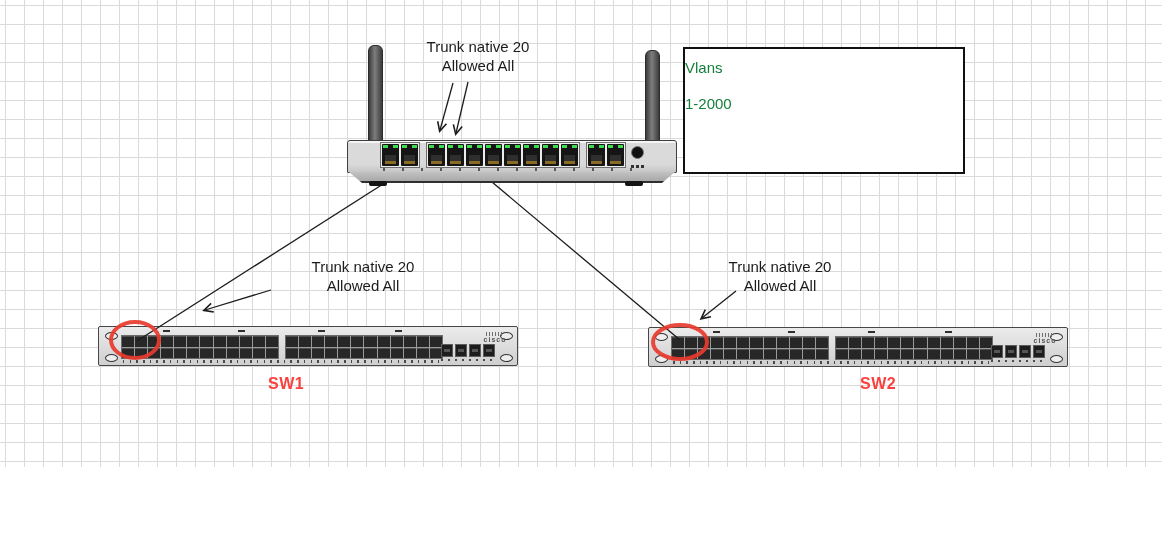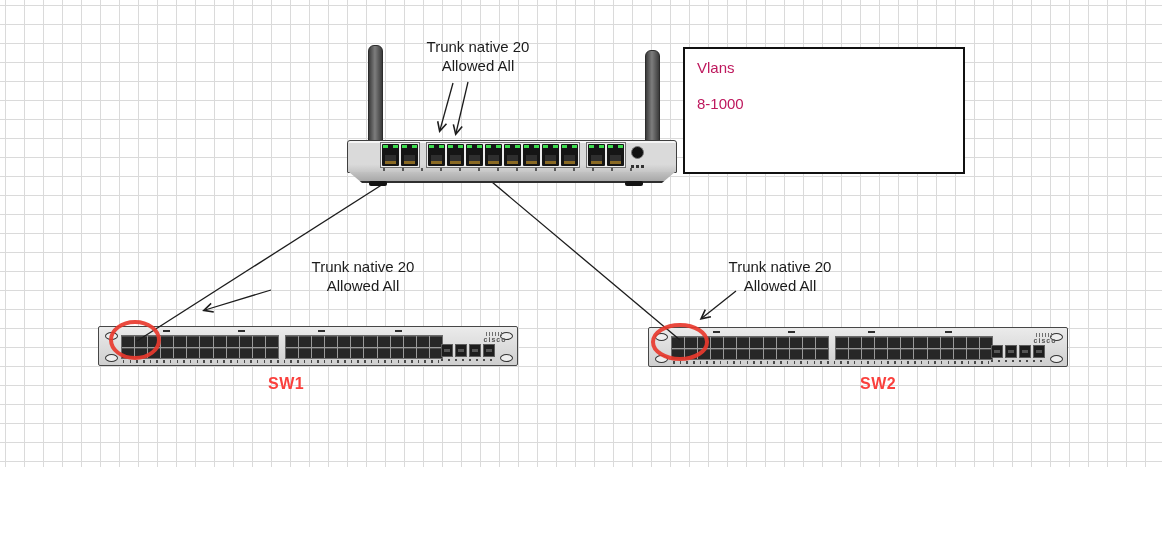--- a/index.html
+++ b/index.html
@@ -24,21 +24,21 @@
 
   
   .float-label{
     position:absolute;z-index:7;
     font-size:15px;line-height:19px;color:#1b1b1b;
     text-align:center;white-space:nowrap;
   }
   .vlan-box{
     position:absolute;left:683px;top:47px;width:282px;height:127px;z-index:7;
     background:#fff;border:2px solid #111;box-sizing:border-box;
-    padding:10px 12px;font-size:15px;color:#be185d;
+    padding:10px 0;font-size:15px;color:#15803d;
   }
   .vlan-box .range{margin-top:19px;}
   .sw-name{
     position:absolute;z-index:7;
     font-size:16px;font-weight:bold;color:var(--name-red,#fa403d);
     letter-spacing:.5px;
   }
 
   
   .router{position:absolute;left:347px;top:45px;width:330px;height:142px;z-index:3;}
@@ -387,21 +387,21 @@
     <line class="conn-line" x1="736" y1="291" x2="702" y2="318" marker-end="url(#arrowhead)"></line>
   </svg>
 
   <div class="float-label" style="left:397px;top:37px;width:162px;">
     <div>Trunk native 20</div>
     <div>Allowed All</div>
   </div>
 
   <div class="vlan-box">
     <div class="title">Vlans</div>
-    <div class="range">8-1000</div>
+    <div class="range">1-2000</div>
   </div>
 
   <div class="float-label" style="left:283px;top:257px;width:160px;">
     <div>Trunk native 20</div>
     <div>Allowed All</div>
   </div>
 
   <div class="float-label" style="left:700px;top:257px;width:160px;">
     <div>Trunk native 20</div>
     <div>Allowed All</div>

